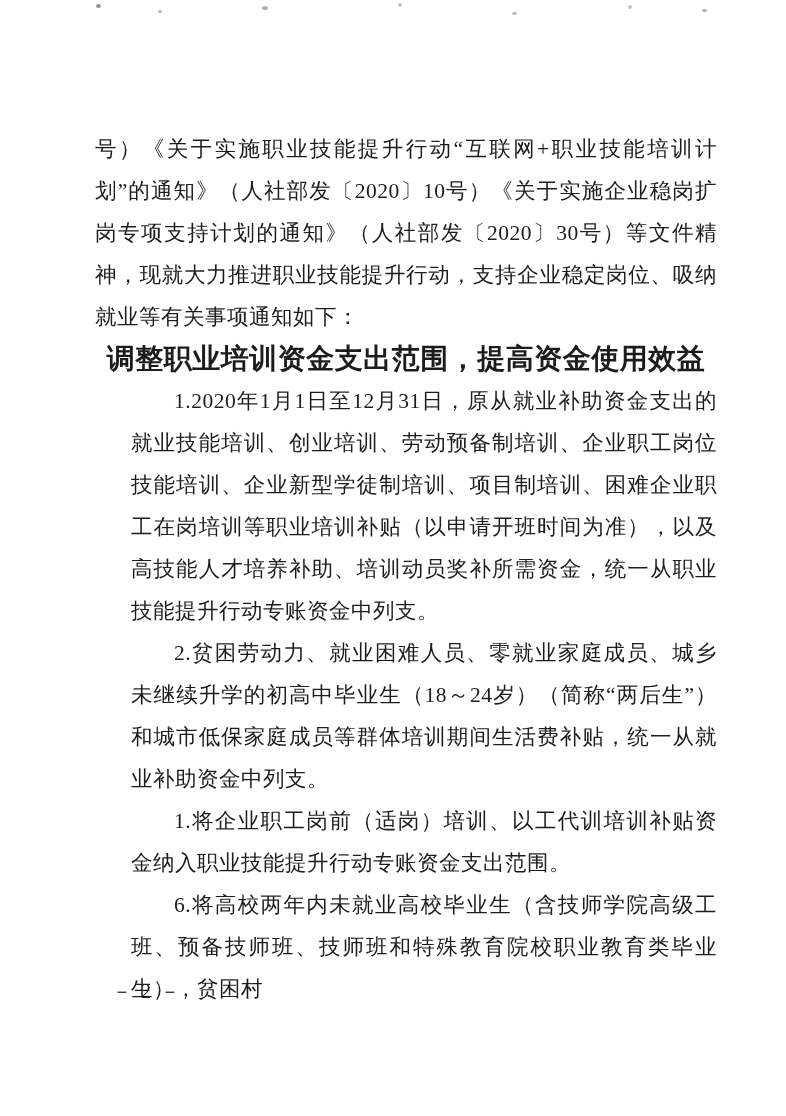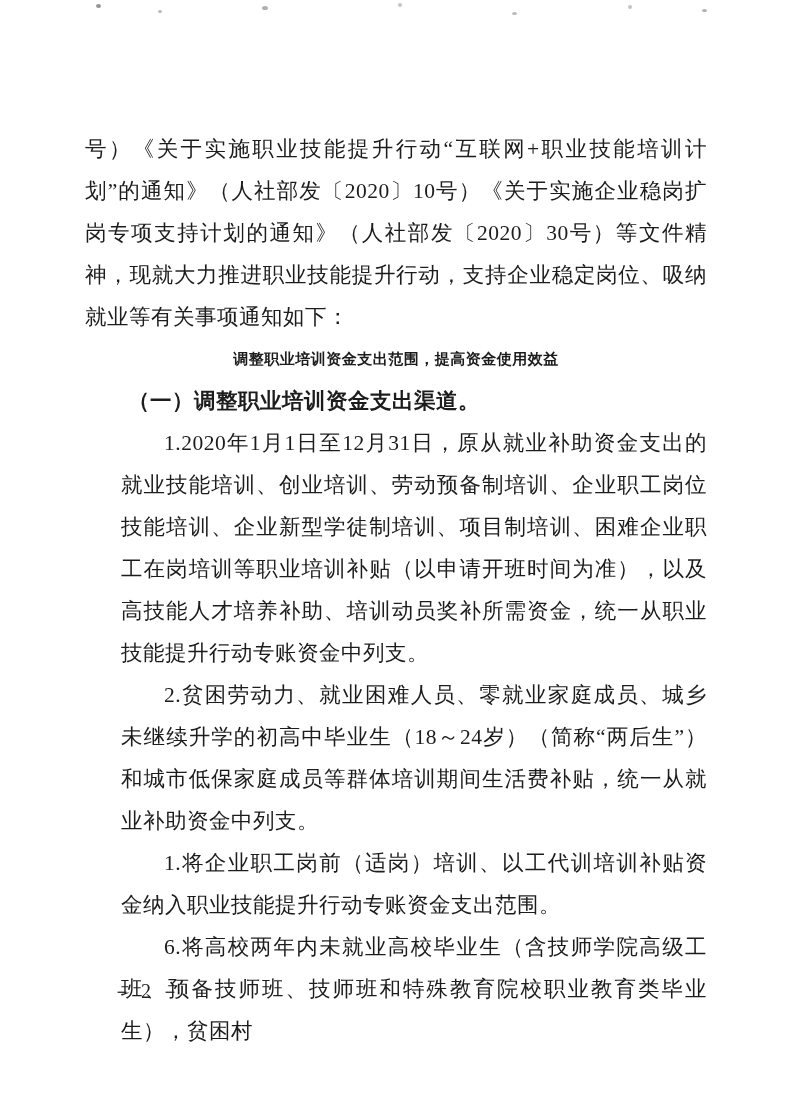--- a/index.html
+++ b/index.html
@@ -15,21 +15,21 @@
     font-family: "Liberation Serif", "DejaVu Serif", serif;
     color: #1c1c1c;
   }
   .page {
     position: absolute;
     inset: 0;
     background: #fff;
   }
   .content {
     position: absolute;
-    left: 85px;
+    left: 95px;
     top: 128px;
     width: 622px;
     font-size: 21.5px;
     line-height: 42px;
     text-align: justify;
     text-justify: inter-character;
     letter-spacing: 0.5px;
     word-break: break-all;
   }
   .content p {
@@ -44,21 +44,21 @@
     margin-left: 36px;
   }
   p.subheading {
     text-indent: 2em;
     font-weight: bold;
   }
   p.heading {
     text-align: center;
     text-indent: 0;
     font-weight: bold;
-    font-size: 15px;
+    font-size: 28px;
   }
   .page-footer {
     position: absolute;
     left: 112px;
     top: 978px;
     font-size: 20px;
     letter-spacing: 2px;
     color: #222;
   }
   
@@ -85,21 +85,20 @@
   <span class="speck s2"></span>
   <span class="speck s3"></span>
   <span class="speck s4"></span>
   <span class="speck s5"></span>
   <span class="speck s6"></span>
   <span class="speck s7"></span>
 
   <div class="content">
     <p class="body-noindent">号）《关于实施职业技能提升行动“互联网+职业技能培训计划”的通知》（人社部发〔2020〕10号）《关于实施企业稳岗扩岗专项支持计划的通知》（人社部发〔2020〕30号）等文件精神，现就大力推进职业技能提升行动，支持企业稳定岗位、吸纳就业等有关事项通知如下：</p>
     <p class="heading">调整职业培训资金支出范围，提高资金使用效益</p>
-    <p class="subheading">（一）调整职业培训资金支出渠道。</p>
     <p class="body">1.2020年1月1日至12月31日，原从就业补助资金支出的就业技能培训、创业培训、劳动预备制培训、企业职工岗位技能培训、企业新型学徒制培训、项目制培训、困难企业职工在岗培训等职业培训补贴（以申请开班时间为准），以及高技能人才培养补助、培训动员奖补所需资金，统一从职业技能提升行动专账资金中列支。</p>
     <p class="body">2.贫困劳动力、就业困难人员、零就业家庭成员、城乡未继续升学的初高中毕业生（18～24岁）（简称“两后生”）和城市低保家庭成员等群体培训期间生活费补贴，统一从就业补助资金中列支。</p>
     <p class="body">1.将企业职工岗前（适岗）培训、以工代训培训补贴资金纳入职业技能提升行动专账资金支出范围。</p>
     <p class="body">6.将高校两年内未就业高校毕业生（含技师学院高级工班、预备技师班、技师班和特殊教育院校职业教育类毕业生），贫困村</p>
   </div>
 
   <div class="page-footer">－ 2 －</div>
 
 </div>
 

